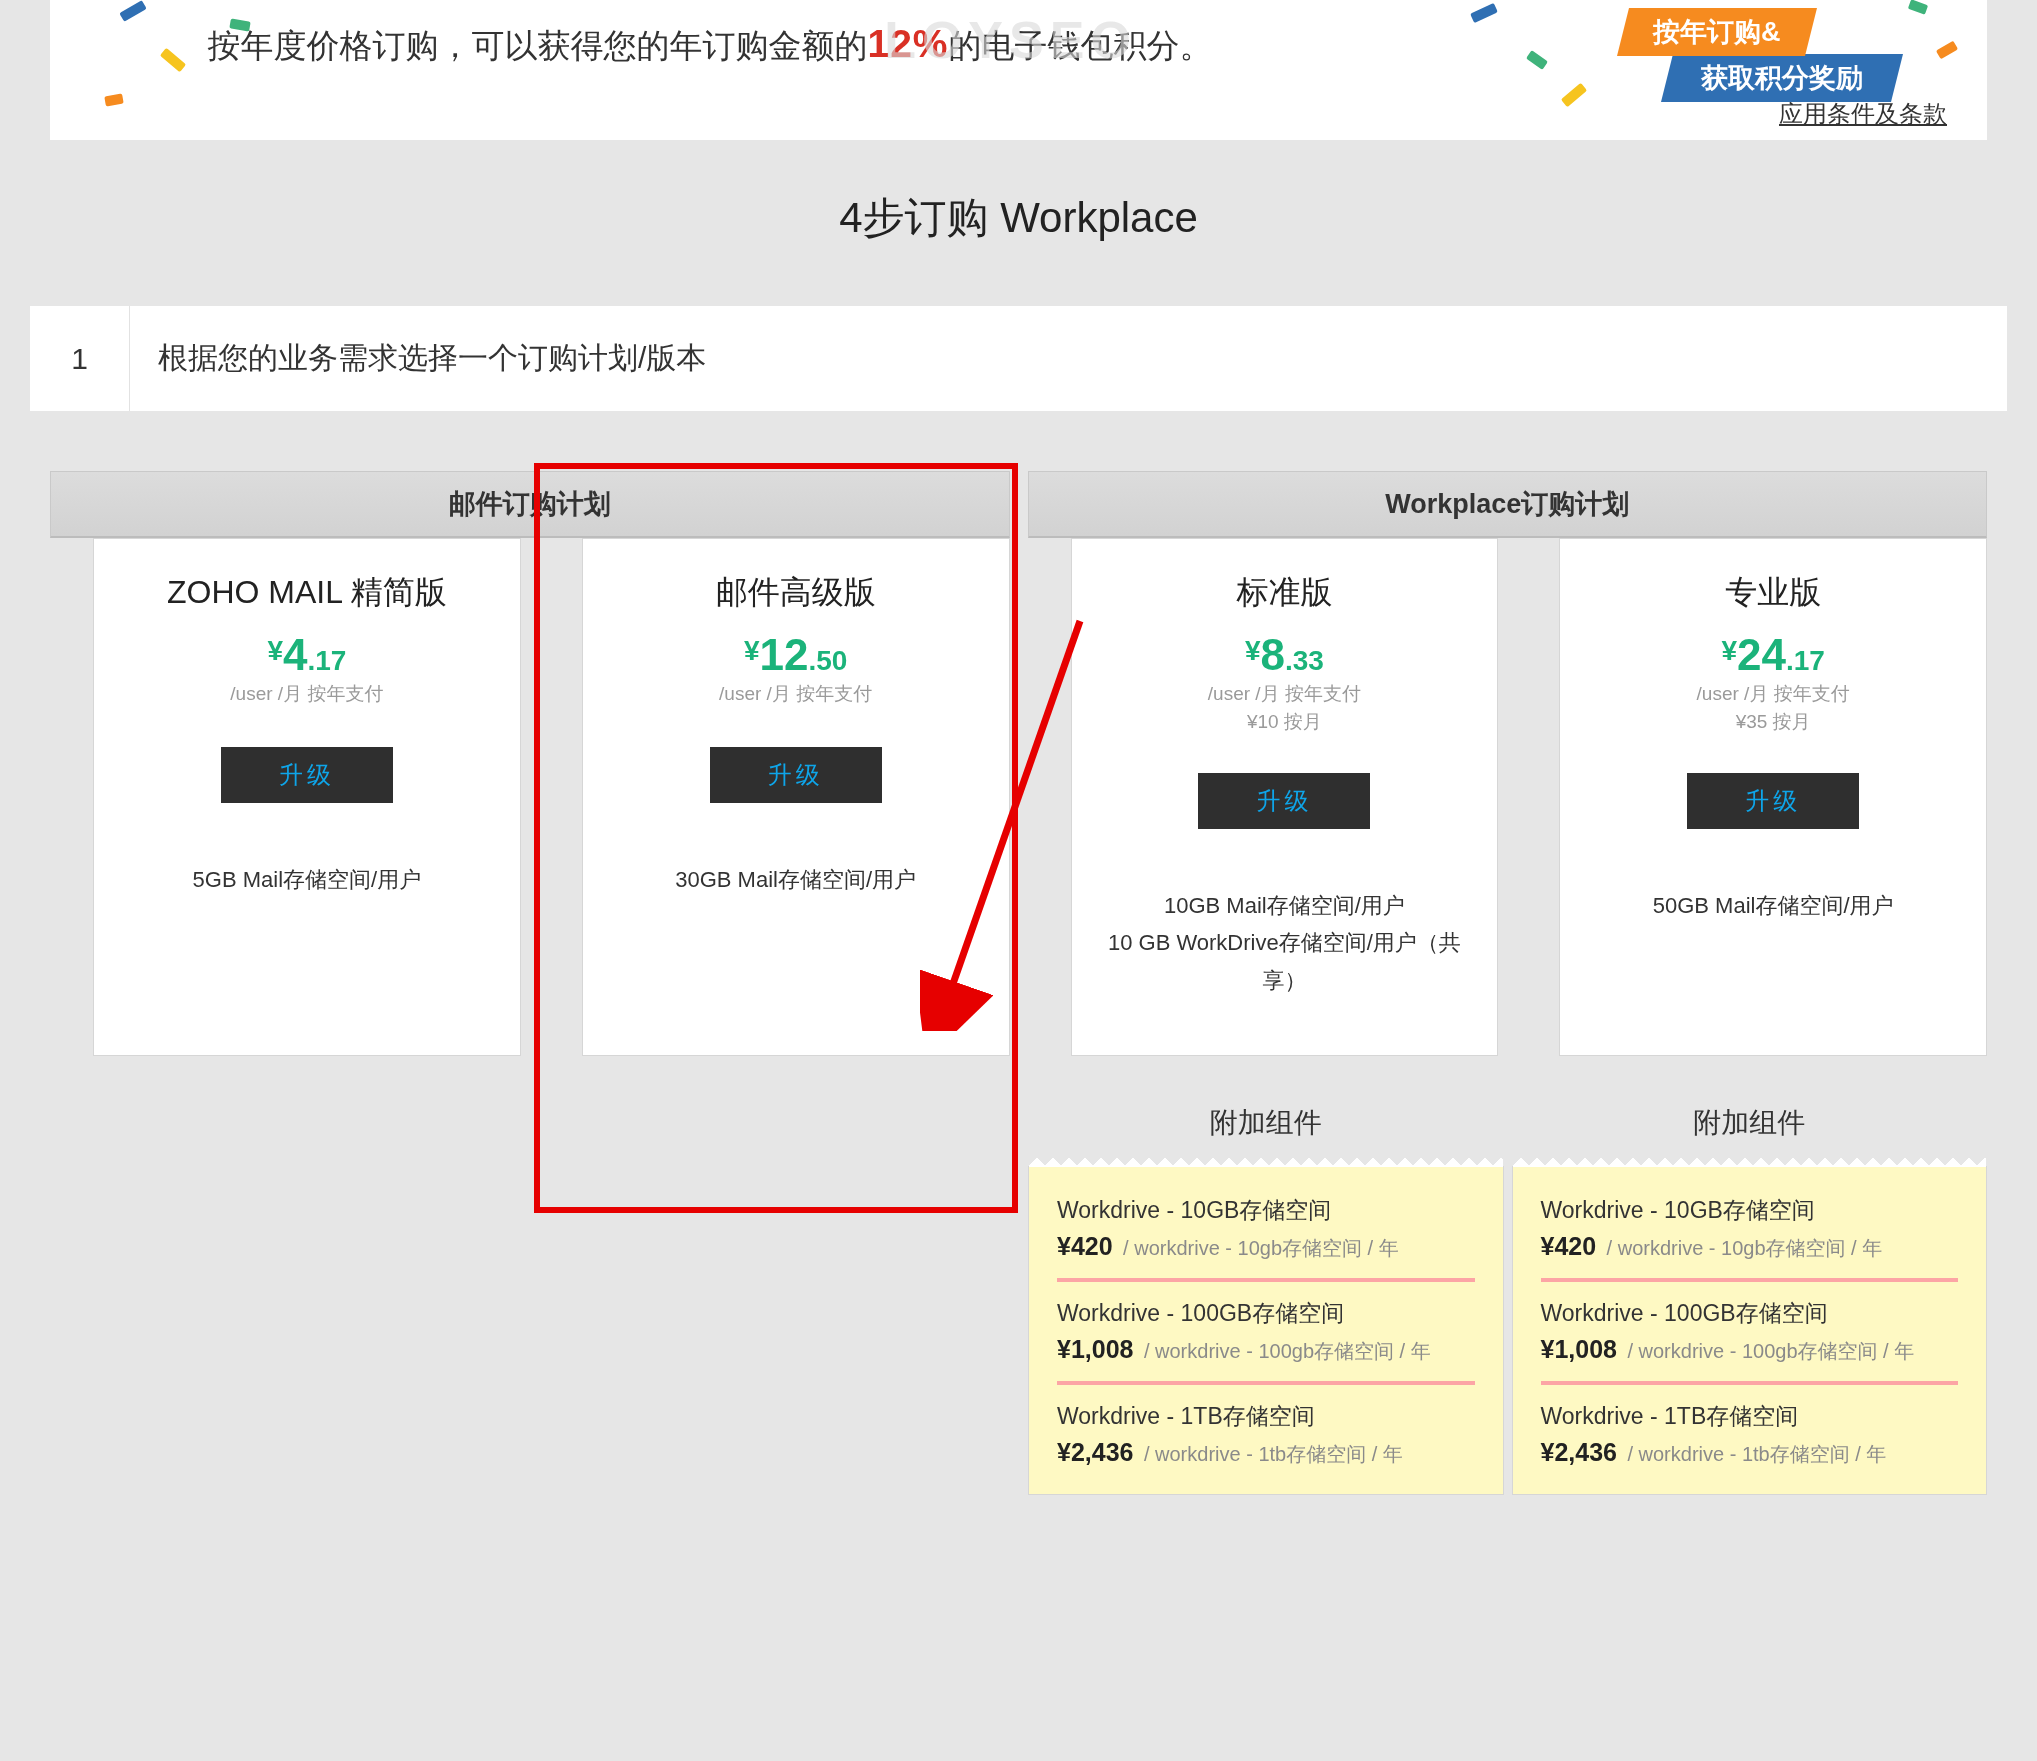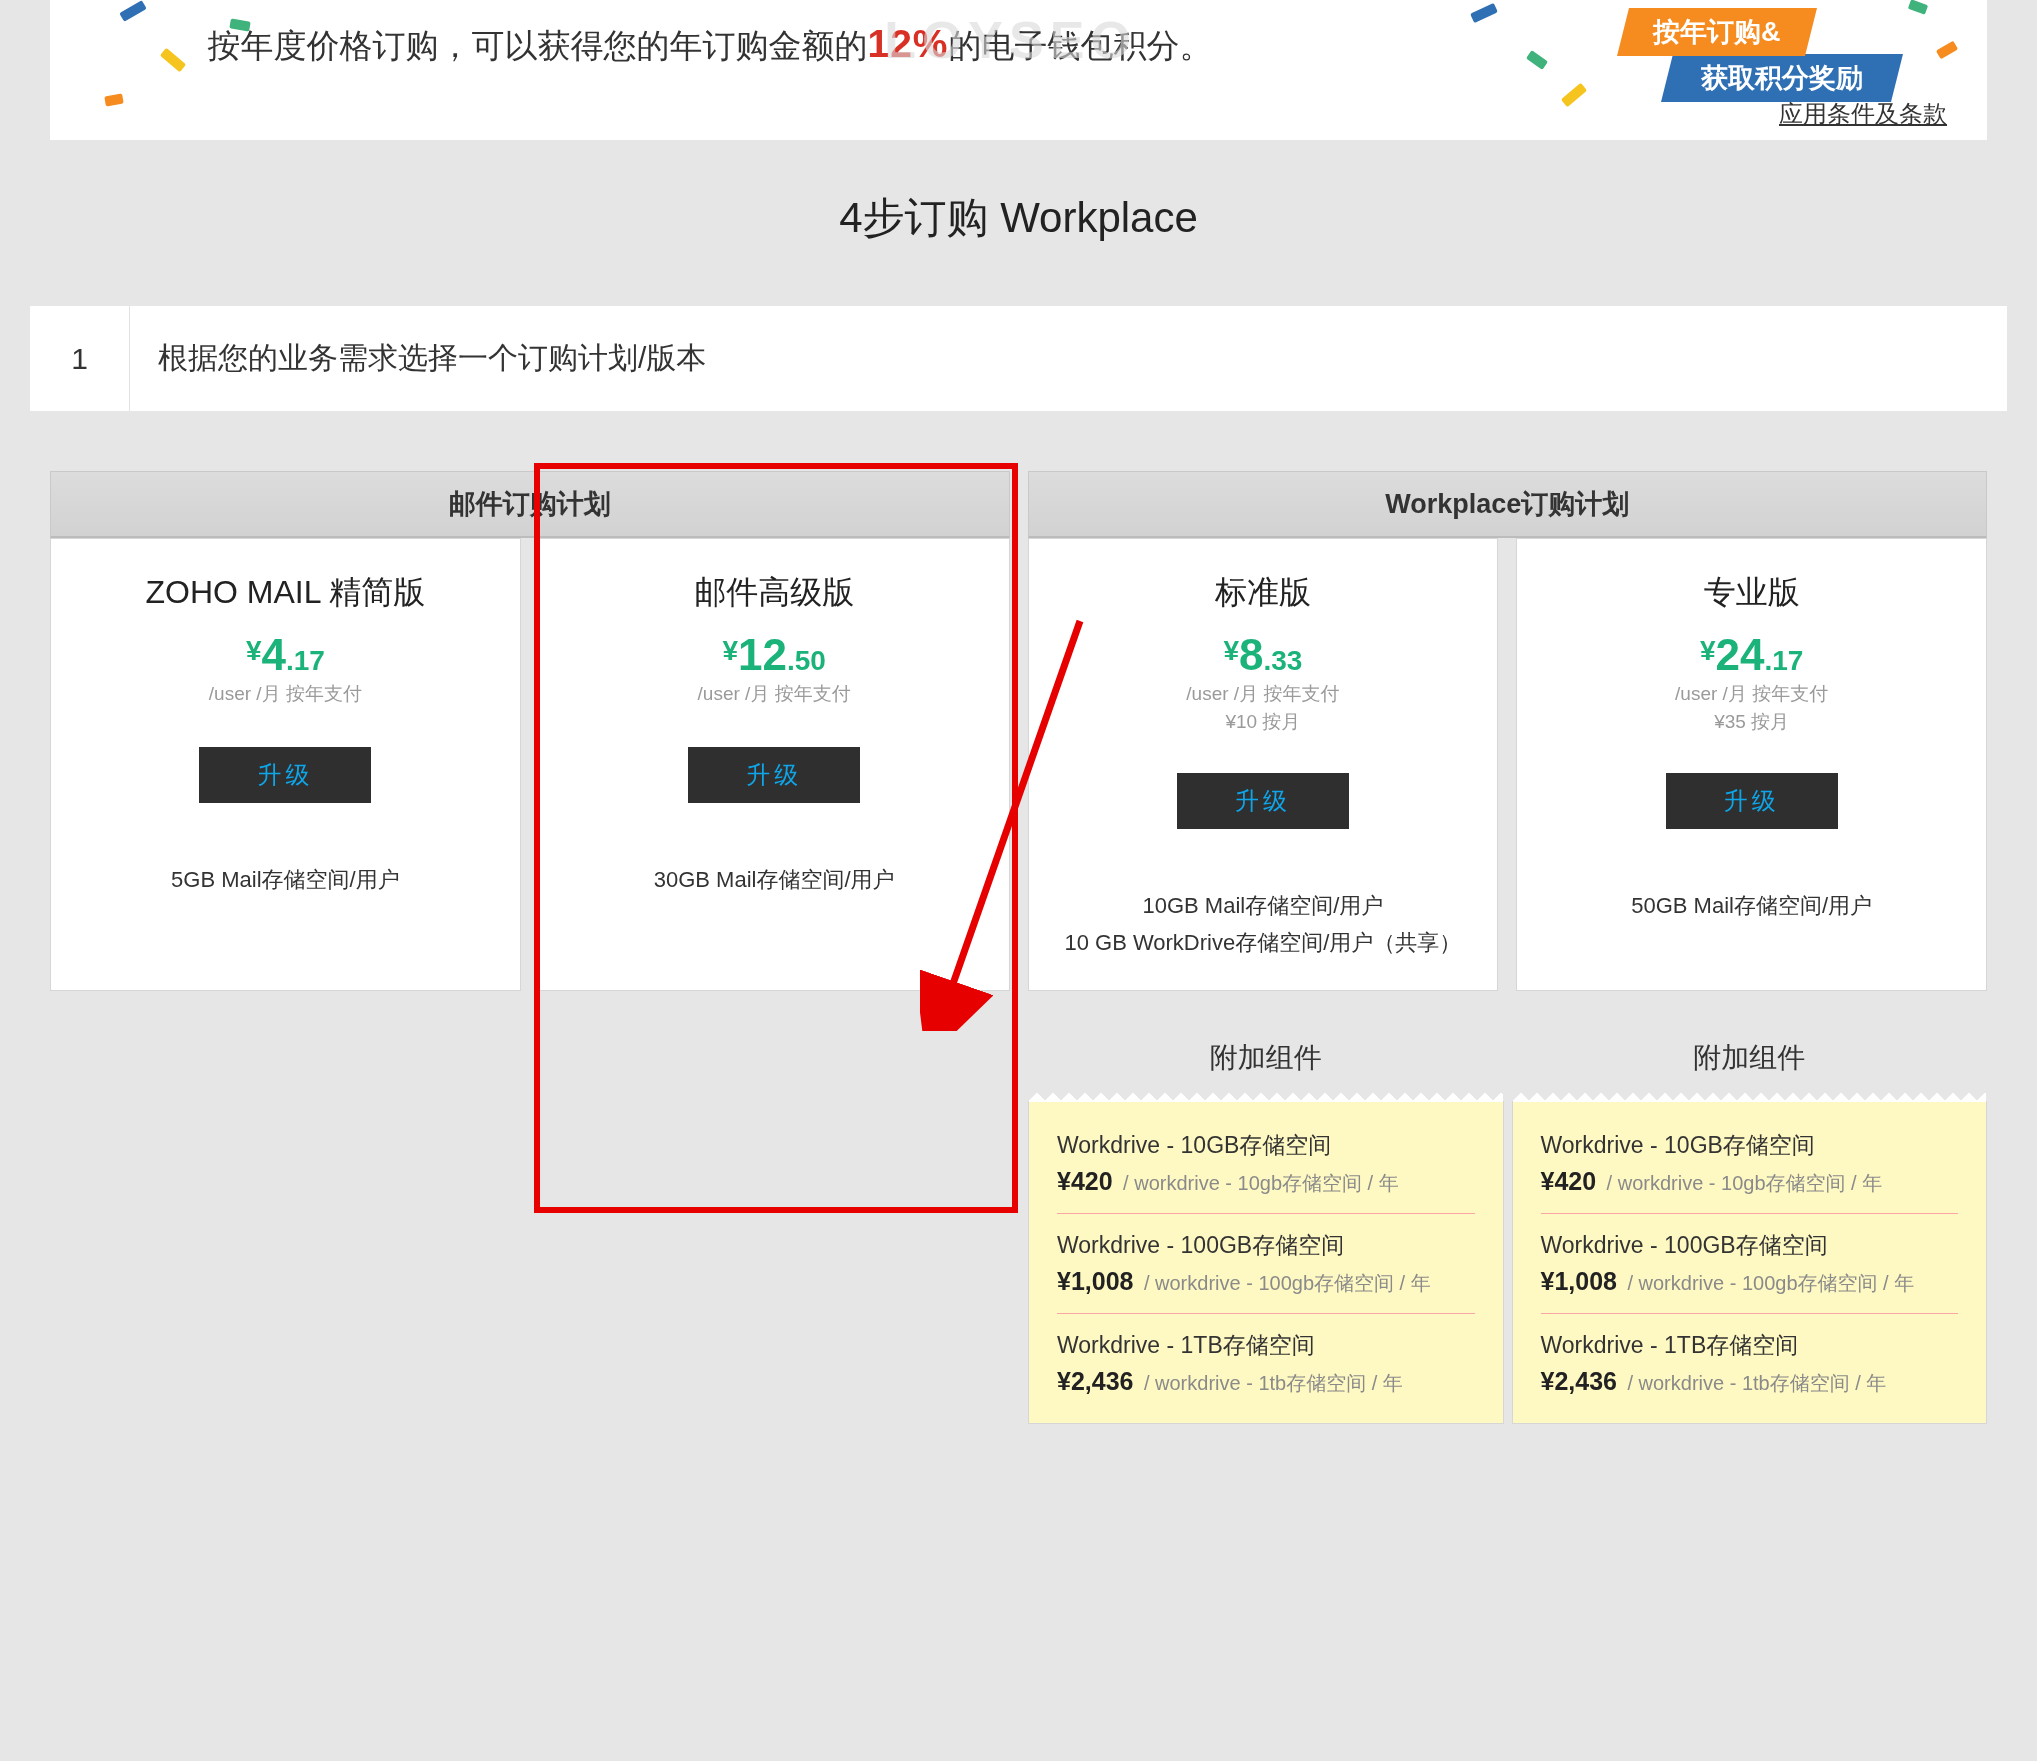--- a/index.html
+++ b/index.html
@@ -135,24 +135,25 @@
     font-weight: 600;
     padding: 14px 0;
     border: 1px solid #c9c9c9;
     border-bottom: 2px solid #bcbcbc;
   }
   .plans-row { display: flex; gap: 18px; align-items: stretch; }
   .plan {
     flex: 1;
     background: #fff;
     border: 1px solid #d6d6d6;
-    padding: 32px 20px 28px;
+    padding: 32px 20px 56px;
     text-align: center;
     display: flex;
     flex-direction: column;
+    margin-left: 43px;
   }
   .plan-name { font-size: 32px; color: #222; margin-bottom: 18px; font-weight: 400;}
   .price { color: #1bb37a; font-weight: 600; line-height: 1; }
   .price .cur { font-size: 28px; vertical-align: top; position: relative; top: 4px; }
   .price .maj { font-size: 44px; }
   .price .min { font-size: 28px; text-align: center; }
   .price-sub { color: #9a9a9a; font-size: 19px; margin-top: 4px; }
   .price-sub2 { color: #9a9a9a; font-size: 19px; margin-top: 2px; }
   .upgrade-btn {
     display: inline-block;
@@ -209,21 +210,21 @@
     position: absolute;
     left: 0; right: 0; top: -10px;
     height: 10px;
     background:
       linear-gradient(135deg, #e6e6e6 6px, transparent 0),
       linear-gradient(-135deg, #e6e6e6 6px, transparent 0);
     background-size: 16px 10px;
     background-repeat: repeat-x;
     background-color: #fff;
   }
-  .addon-item { padding: 16px 0; border-top: 1px solid #fca5a5; }
+  .addon-item { padding: 16px 0; border-top: 4px solid #fca5a5; }
   .addon-item:first-child { border-top: none; padding-top: 0; }
   .addon-name { font-size: 23px; color: #333; margin-bottom: 6px; }
   .addon-price { font-size: 25px; font-weight: 700; color: #222; display:inline; }
   .addon-desc { font-size: 20px; color: #8a8a8a; display:inline; margin-left:6px;}
 </style>
 </head>
 <body>
 
 <div class="promo">
   <div class="watermark">LOYSEO</div>

